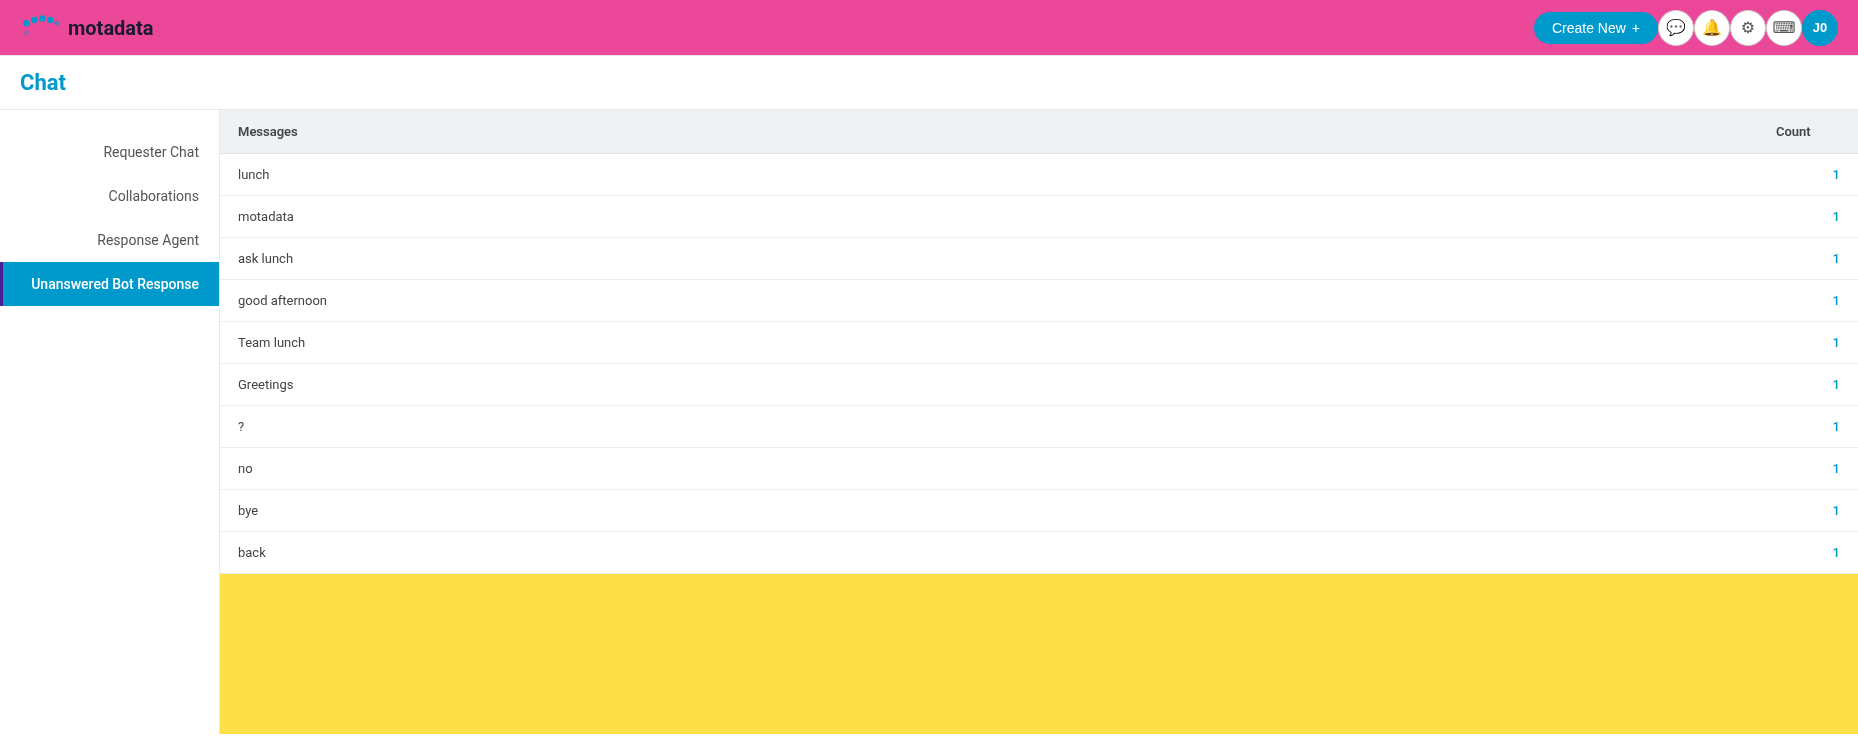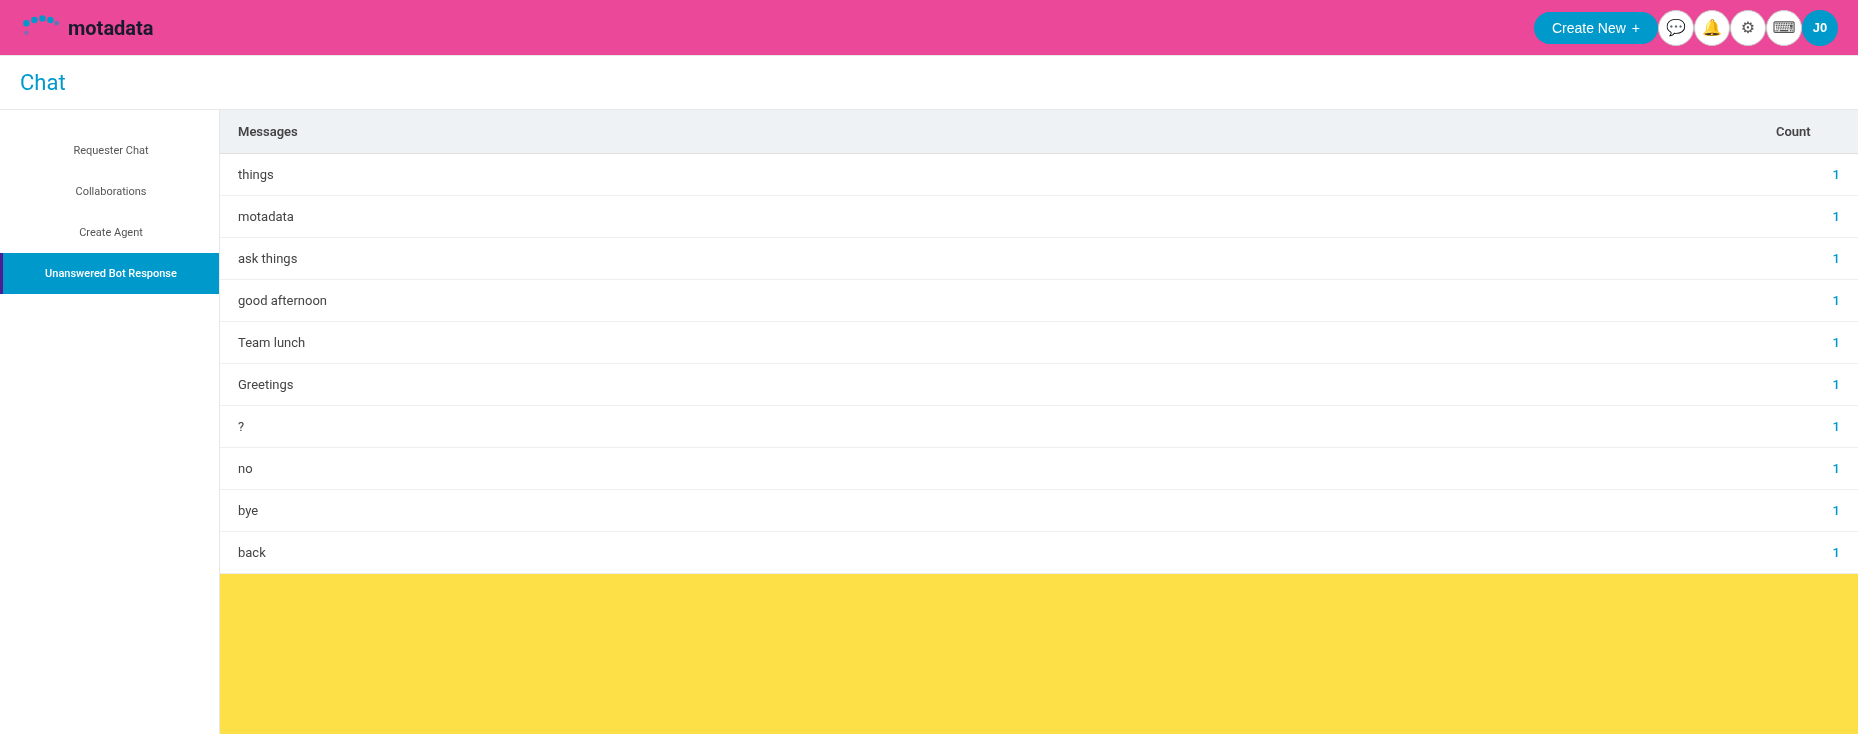--- a/index.html
+++ b/index.html
@@ -76,21 +76,21 @@
     }
 
     
     .page-title-bar {
       padding: 14px 20px;
       border-bottom: 1px solid #e8e8e8;
       background: #fff;
     }
     .page-title {
       font-size: 22px;
-      font-weight: 400;
+      font-weight: 700;
       color: #0099cc;
     }
 
     
     .main-layout {
       display: flex;
       height: calc(100vh - 113px);
     }
 
     
@@ -98,22 +98,22 @@
       width: 220px;
       border-right: 1px solid #e8e8e8;
       background: #fff;
       padding-top: 20px;
       flex-shrink: 0;
     }
     .sidebar-item {
       padding: 14px 20px;
       cursor: pointer;
       color: #555;
-      font-size: 11px;
-      text-align: center;
+      font-size: 14px;
+      text-align: right;
       border-left: 3px solid transparent;
     }
     .sidebar-item.active {
       background: #0099cc;
       color: #fff;
       border-left: 3px solid #4c1d95;
       font-weight: 500;
     }
 
     
@@ -200,46 +200,46 @@
 <div class="main-layout">
 
   <nav class="sidebar">
     <div class="sidebar-item">
       <span>Requester Chat</span>
     </div>
     <div class="sidebar-item">
       <span>Collaborations</span>
     </div>
     <div class="sidebar-item">
-      <span>Create Agent</span>
+      <span>Response Agent</span>
     </div>
     <div class="sidebar-item active">
       <span>Unanswered Bot Response</span>
     </div>
   </nav>
 
   <div class="content-area">
     <table class="data-table">
       <thead>
         <tr>
           <th>Messages</th>
           <th class="count-col">Count</th>
         </tr>
       </thead>
       <tbody id="table-body">
       <tr>
-            <td>things</td>
+            <td>lunch</td>
             <td class="count-val">1</td>
           </tr>
           <tr>
             <td>motadata</td>
             <td class="count-val">1</td>
           </tr>
           <tr>
-            <td>ask things</td>
+            <td>ask lunch</td>
             <td class="count-val">1</td>
           </tr>
           <tr>
             <td>good afternoon</td>
             <td class="count-val">1</td>
           </tr>
           <tr>
             <td>Team lunch</td>
             <td class="count-val">1</td>
           </tr>

